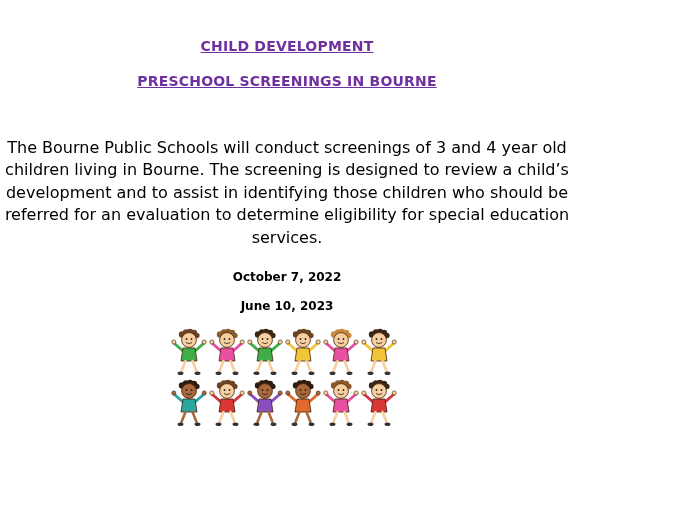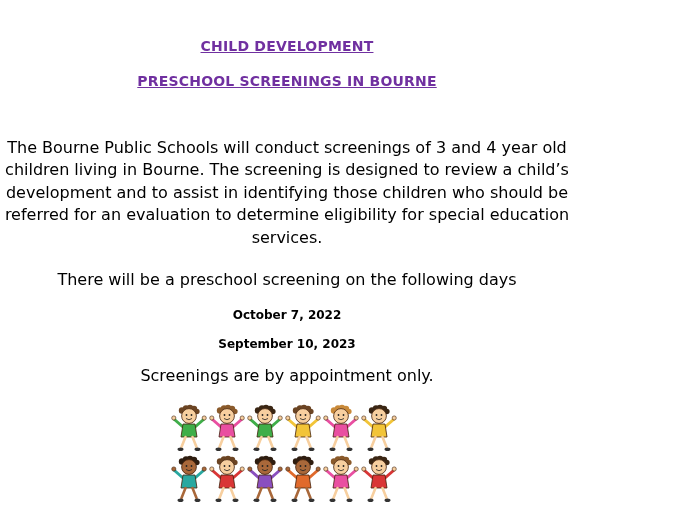--- a/index.html
+++ b/index.html
@@ -69,28 +69,26 @@
 <body>
 
 <div class="page">
 
   <div class="heading">CHILD DEVELOPMENT</div>
 
   <div class="heading second">PRESCHOOL SCREENINGS IN BOURNE</div>
 
   <div class="body-text intro">The Bourne Public Schools will conduct screenings of 3 and 4 year old children living in Bourne. The screening is designed to review a child’s development and to assist in identifying those children who should be referred for an evaluation to determine eligibility for special education services.</div>
 
-  <div class="body-text schedule-intro">There will be a preschool screening on the following days</div>
 
   <div class="date-line">October 7, 2022</div>
 
-  <div class="date-line">September 10, 2023</div>
-
-
-  <div class="body-text appointment-note">Screenings are by appointment only.</div>
+  <div class="date-line">June 10, 2023</div>
+
+
 
 
   <div class="clipart-wrap">
     <svg width="240" height="102" viewBox="0 0 240 102" xmlns="http://www.w3.org/2000/svg">
         <g transform="translate(2, 0)">
   <circle cx="13" cy="7.5" r="3.2" fill="#6b4423"></circle>
   <circle cx="17" cy="5.5" r="3.2" fill="#6b4423"></circle>
   <circle cx="21" cy="5" r="3.2" fill="#6b4423"></circle>
   <circle cx="25" cy="6" r="3.2" fill="#6b4423"></circle>
   <circle cx="27.8" cy="8.5" r="2.8" fill="#6b4423"></circle>

